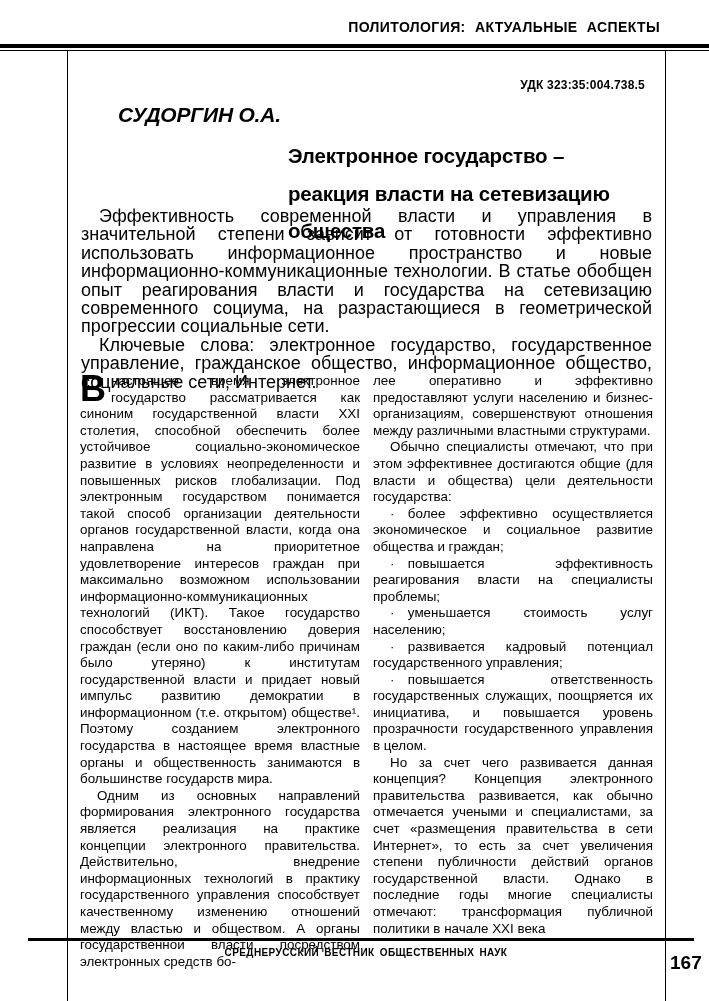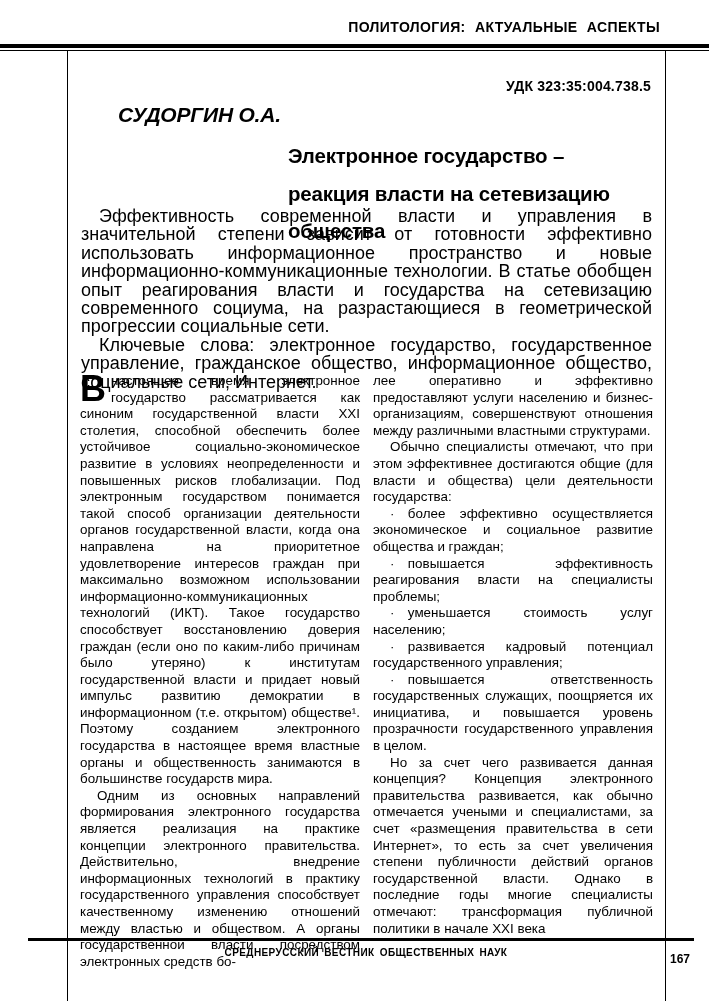--- a/index.html
+++ b/index.html
@@ -24,22 +24,22 @@
     height: 2px;
     border-top: 4px solid #000;
     border-bottom: 1px solid #000;
   }
 
   .vline { position: absolute; top: 51px; bottom: 0; width: 1px; background: #000; }
   .vline-left { left: 67px; }
   .vline-right { left: 665px; }
 
   .udc {
-    position: absolute; top: 78px; right: 58px;
-    font-size: 14px; font-weight: bold; letter-spacing: 0.2px;
+    position: absolute; top: 78px; right: 64px;
+    font-size: 12px; font-weight: bold; letter-spacing: 0.2px;
     white-space: nowrap;
   }
 
   .author {
     position: absolute; top: 103px; left: 118px;
     font-size: 21px; font-weight: bold; font-style: italic;
     letter-spacing: -0.2px; white-space: nowrap;
   }
 
   .title {
@@ -77,21 +77,21 @@
   }
   .footer-journal {
     position: absolute; top: 947px; left: 67px; width: 598px;
     text-align: center;
     font-size: 10px; font-weight: bold;
     letter-spacing: 0.4px; word-spacing: 2px;
     white-space: nowrap;
   }
   .page-number {
     position: absolute; top: 952px; left: 670px;
-    font-size: 12px; font-weight: bold;
+    font-size: 19px; font-weight: bold;
   }
 </style>
 </head>
 <body>
 
 <div class="running-head">ПОЛИТОЛОГИЯ: АКТУАЛЬНЫЕ АСПЕКТЫ</div>
 
 <div class="top-rule"></div>
 <div class="vline vline-left"></div>
 <div class="vline vline-right"></div>

